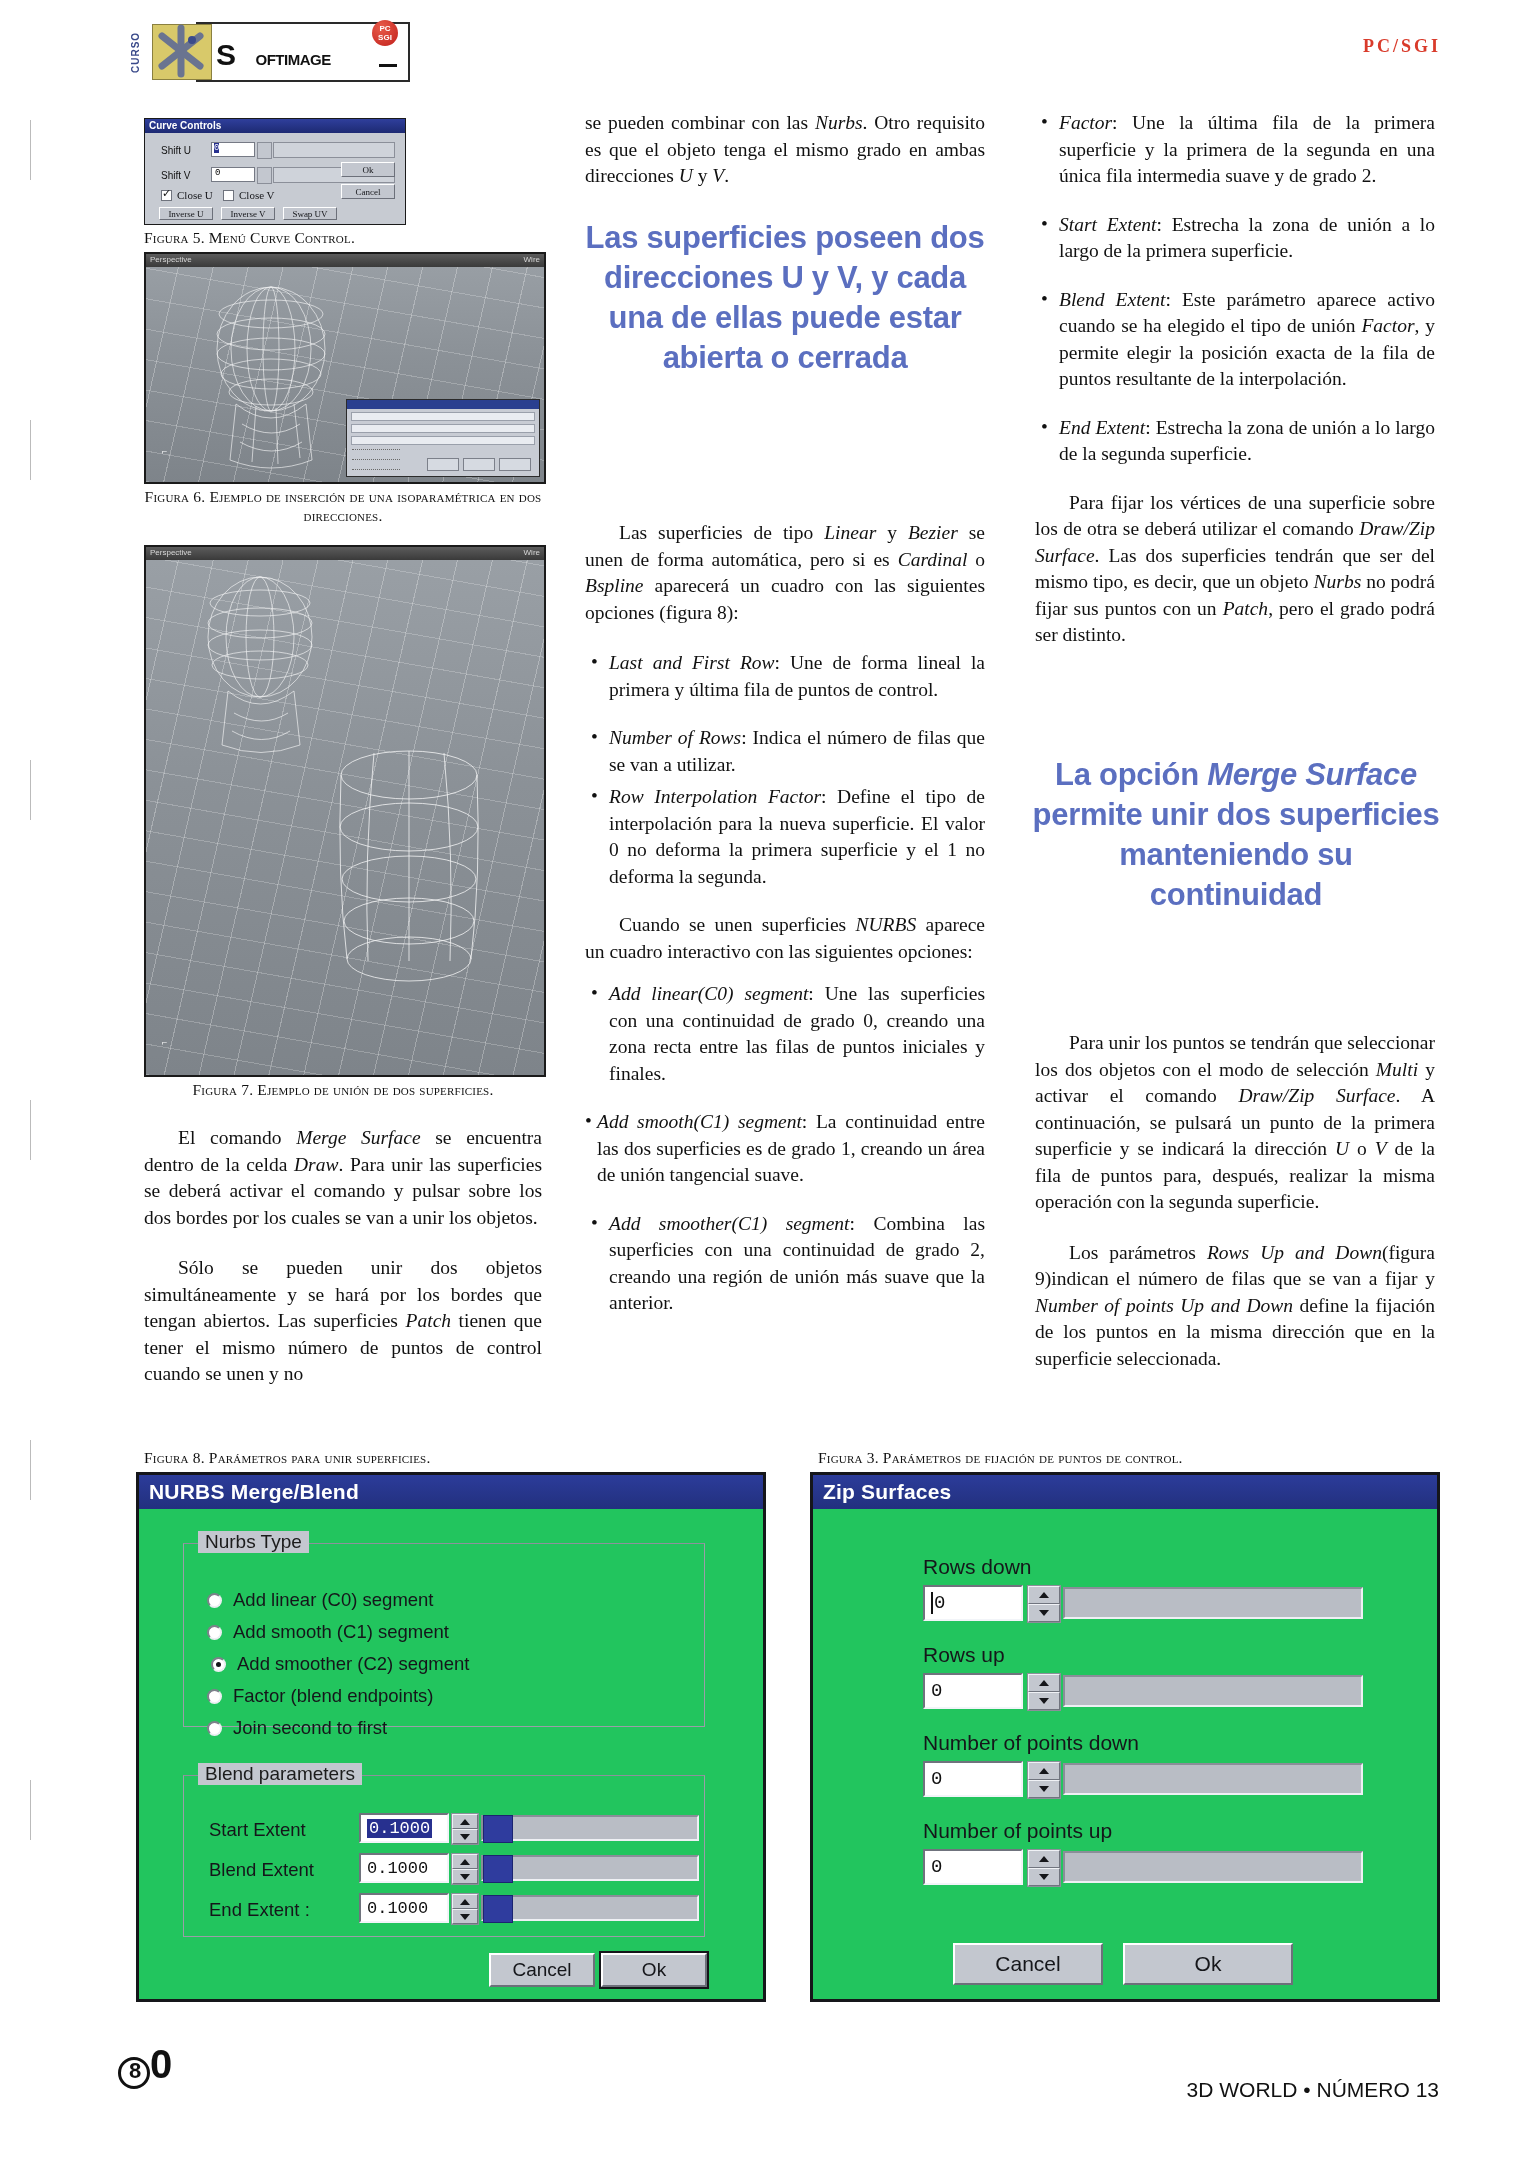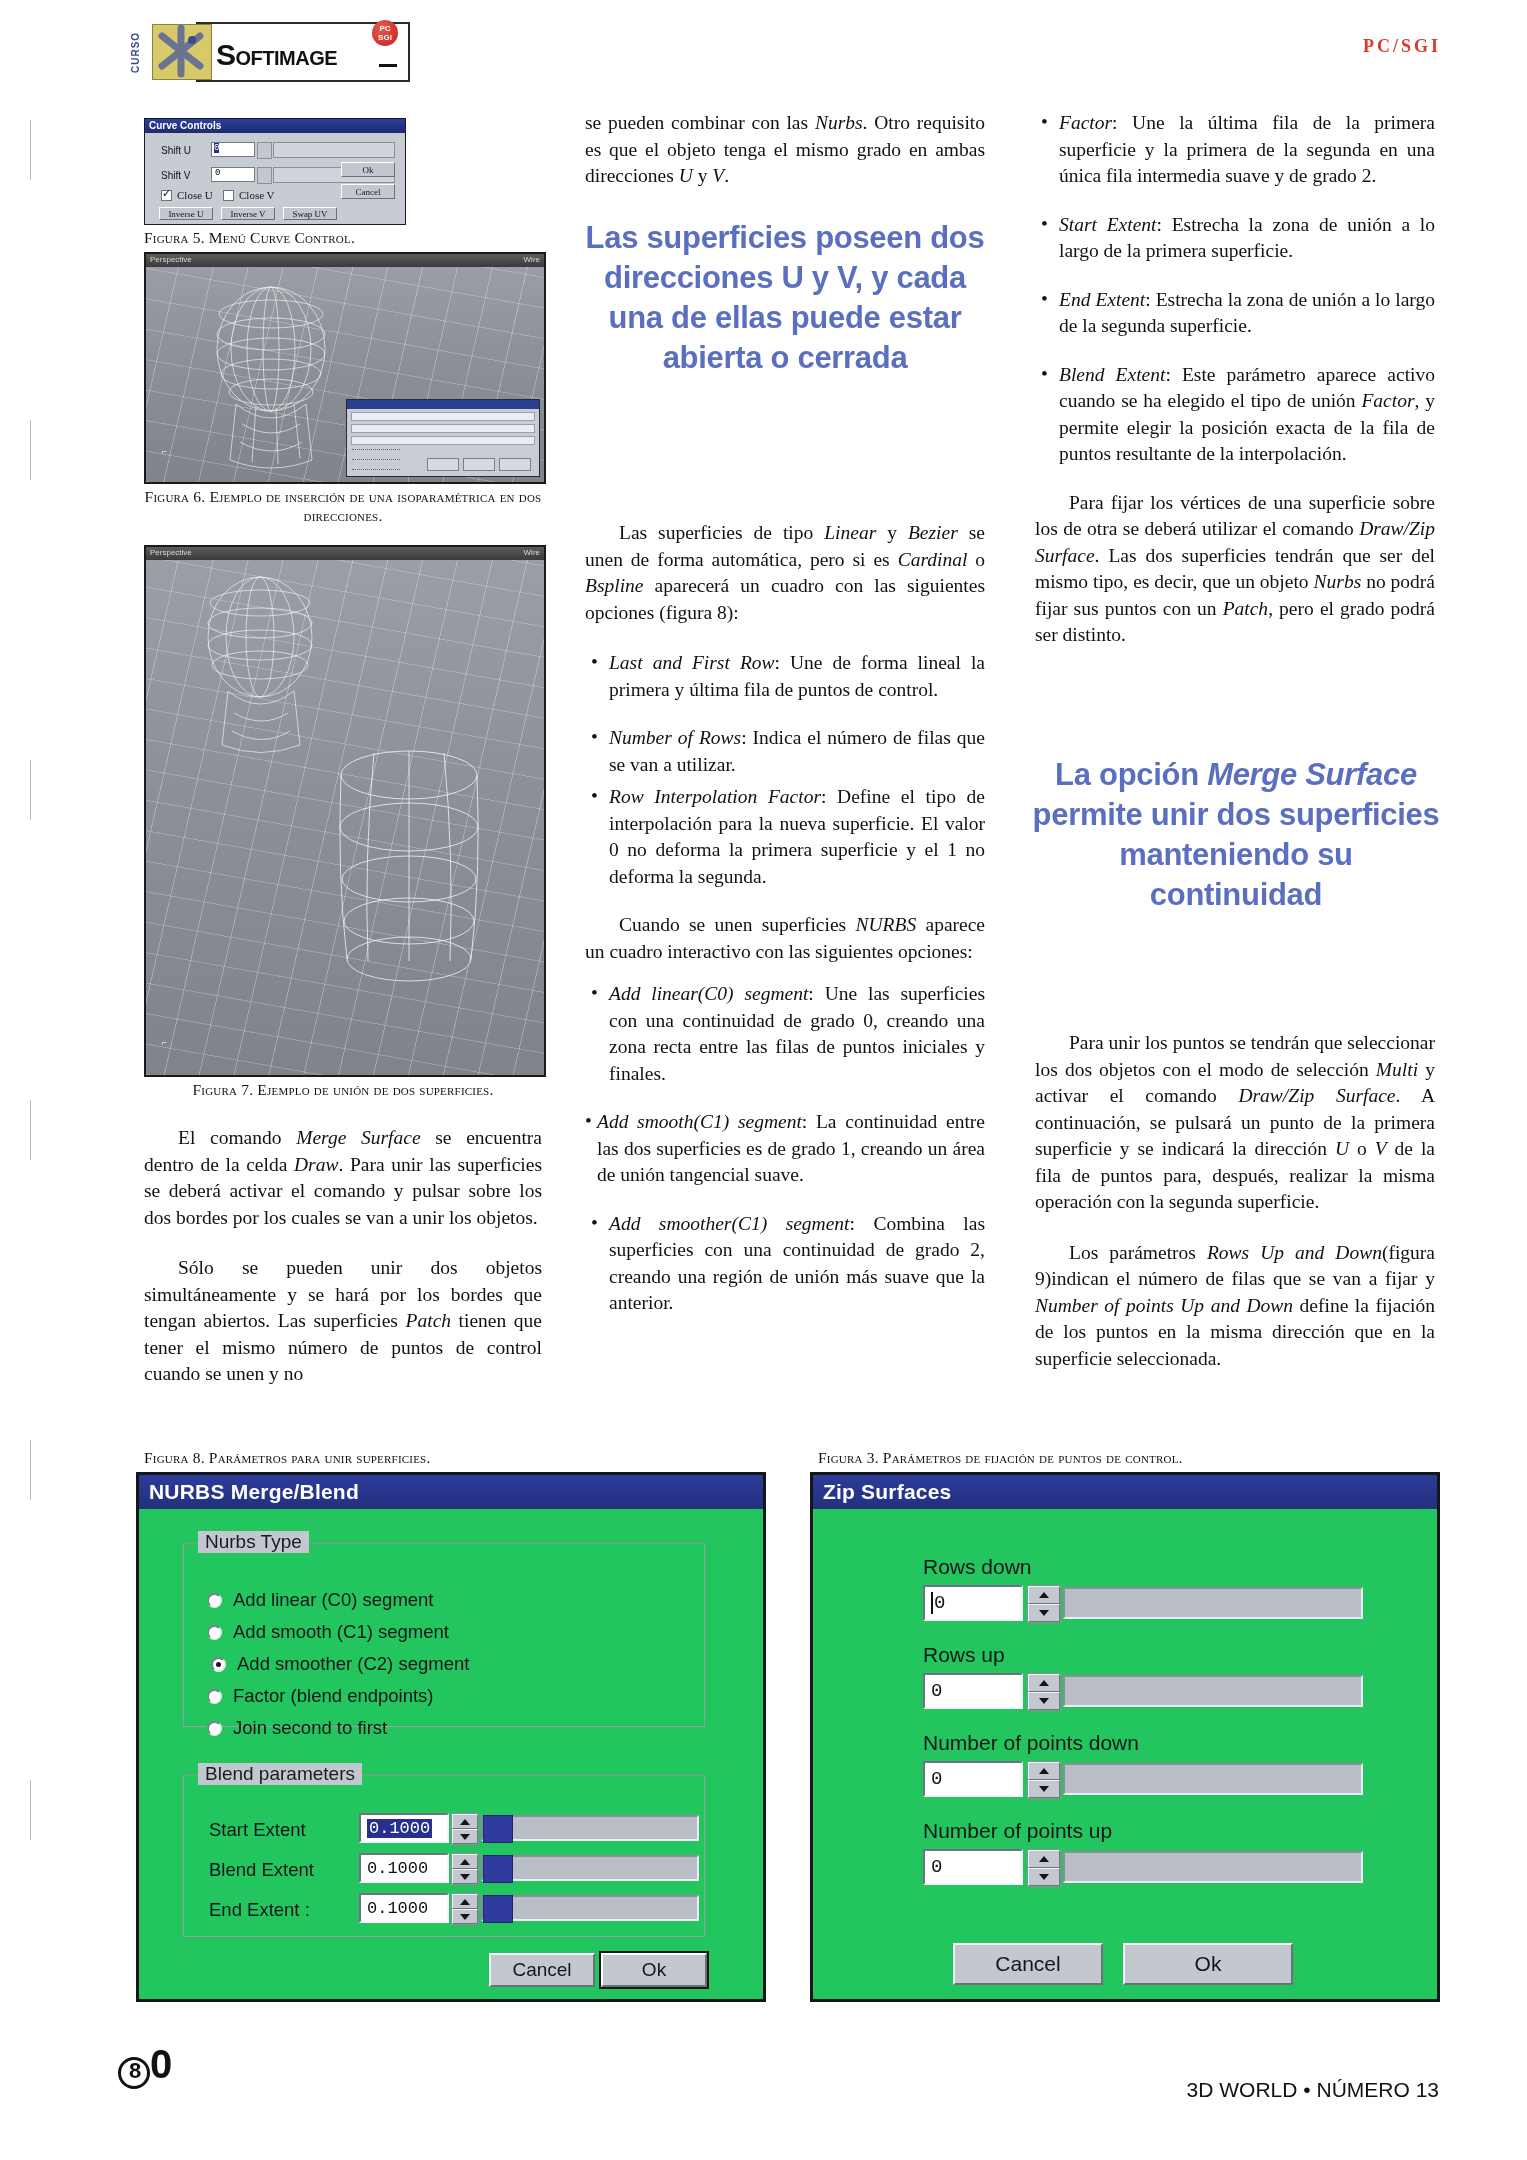--- a/index.html
+++ b/index.html
@@ -14,21 +14,21 @@
   .header{position:absolute;left:0;top:0;width:1527px;height:86px;}
   .logo{position:absolute;left:128px;top:18px;width:280px;height:62px;}
   .logo-box{position:absolute;left:68px;top:4px;width:210px;height:56px;border:2px solid #2a2a2a;background:#fff;}
   .logo-sq{position:absolute;left:24px;top:6px;width:58px;height:54px;background:#d8c96a;border:1px solid #8a8040;}
   .logo-star{position:absolute;left:24px;top:6px;width:58px;height:54px;}
   .logo-curso{position:absolute;left:2px;top:8px;width:22px;height:52px;font-family:"Liberation Sans",sans-serif;
      font-size:10px;font-weight:bold;color:#3a4a8a;letter-spacing:1px;
      writing-mode:vertical-rl;transform:rotate(180deg);text-align:center;}
   .logo-word{position:absolute;left:88px;top:20px;font-family:"Liberation Sans",sans-serif;
      font-size:30px;font-weight:bold;color:#111;letter-spacing:-0.5px;}
-  .logo-word .small{font-size:20px;}
+  .logo-word .small{font-size:15px;margin-left:20px;}
   .logo-dash{position:absolute;left:251px;top:46px;width:18px;height:3px;background:#111;}
   .pcsgi-badge{position:absolute;left:244px;top:2px;width:26px;height:26px;border-radius:50%;
      background:radial-gradient(circle at 35% 30%,#e85b4a,#c1201b);color:#fff;
      font-family:"Liberation Sans",sans-serif;font-size:8px;font-weight:bold;line-height:9px;
      text-align:center;padding-top:4px;box-sizing:border-box;}
   .pcsgi{position:absolute;right:86px;top:36px;font-family:"Liberation Serif",serif;
      font-size:18px;font-weight:bold;letter-spacing:3px;color:#d93b2b;}
 
   
   .tickmark{position:absolute;width:1px;background:#bbb;}
@@ -287,22 +287,22 @@
       <li><i>Add linear(C0) segment</i>: Une las superficies con una continuidad de grado 0, creando una zona recta entre las filas de puntos iniciales y finales.</li>
       <li class="nodot"><i>Add smooth(C1) segment</i>: La continuidad entre las dos superficies es de grado 1, creando un área de unión tangencial suave.</li>
       <li><i>Add smoother(C1) segment</i>: Combina las superficies con una continuidad de grado 2, creando una región de unión más suave que la anterior.</li>
     </ul>
   </div>
 
   <div class="col" style="left:1035px;top:110px;width:400px;">
     <ul class="bullets">
       <li><i>Factor</i>: Une la última fila de la primera superficie y la primera de la segunda en una única fila intermedia suave y de grado 2.</li>
       <li><i>Start Extent</i>: Estrecha la zona de unión a lo largo de la primera superficie.</li>
+      <li><i>Blend Extent</i>: Este parámetro aparece activo cuando se ha elegido el tipo de unión <i>Factor</i>, y permite elegir la posición exacta de la fila de puntos resultante de la interpolación.</li>
       <li><i>End Extent</i>: Estrecha la zona de unión a lo largo de la segunda superficie.</li>
-      <li><i>Blend Extent</i>: Este parámetro aparece activo cuando se ha elegido el tipo de unión <i>Factor</i>, y permite elegir la posición exacta de la fila de puntos resultante de la interpolación.</li>
     </ul>
     <p>Para fijar los vértices de una superficie sobre los de otra se deberá utilizar el comando <i>Draw/Zip Surface</i>. Las dos superficies tendrán que ser del mismo tipo, es decir, que un objeto <i>Nurbs</i> no podrá fijar sus puntos con un <i>Patch</i>, pero el grado podrá ser distinto.</p>
   </div>
 
   <div class="pull" style="left:1030px;top:755px;width:412px;">
     <span>La opción </span><i>Merge Surface</i><span> permite unir dos superficies manteniendo su continuidad</span>
   </div>
 
   <div class="col" style="left:1035px;top:1030px;width:400px;">
     <p>Para unir los puntos se tendrán que seleccionar los dos objetos con el modo de selección <i>Multi</i> y activar el comando <i>Draw/Zip Surface</i>. A continuación, se pulsará un punto de la primera superficie y se indicará la dirección <i>U</i> o <i>V</i> de la fila de puntos para, después, realizar la misma operación con la segunda superficie.</p>

